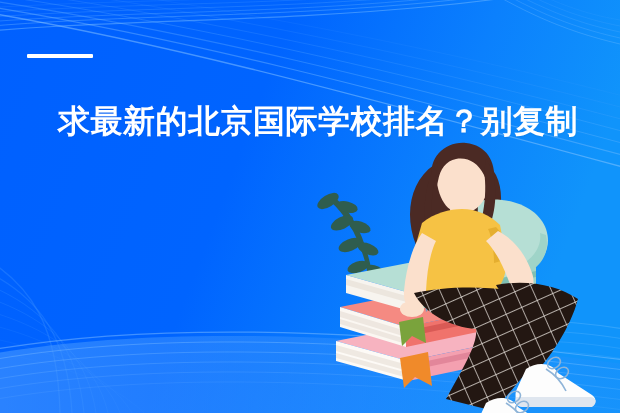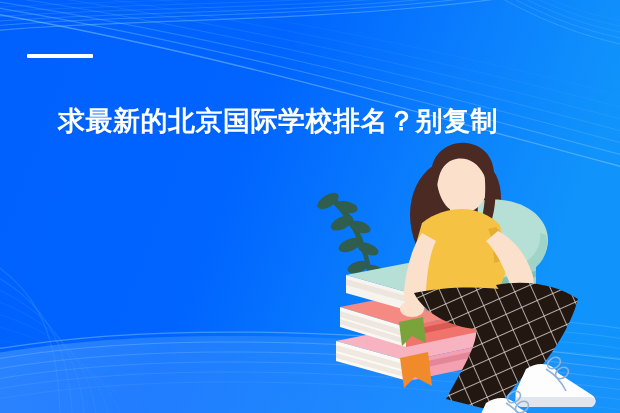--- a/index.html
+++ b/index.html
@@ -42,21 +42,21 @@
     border-radius: 1px;
   }
 
   
   .headline {
     position: absolute;
     left: 58px;
     top: 100px;
     width: 530px;
     color: #ffffff;
-    font-size: 27px;
+    font-size: 32px;
     font-weight: bold;
     letter-spacing: 0.5px;
     line-height: 42px;
     white-space: nowrap;
     text-shadow: 0 1px 2px rgba(0,0,0,0.06);
   }
 
   
   .illustration {
     position: absolute;

